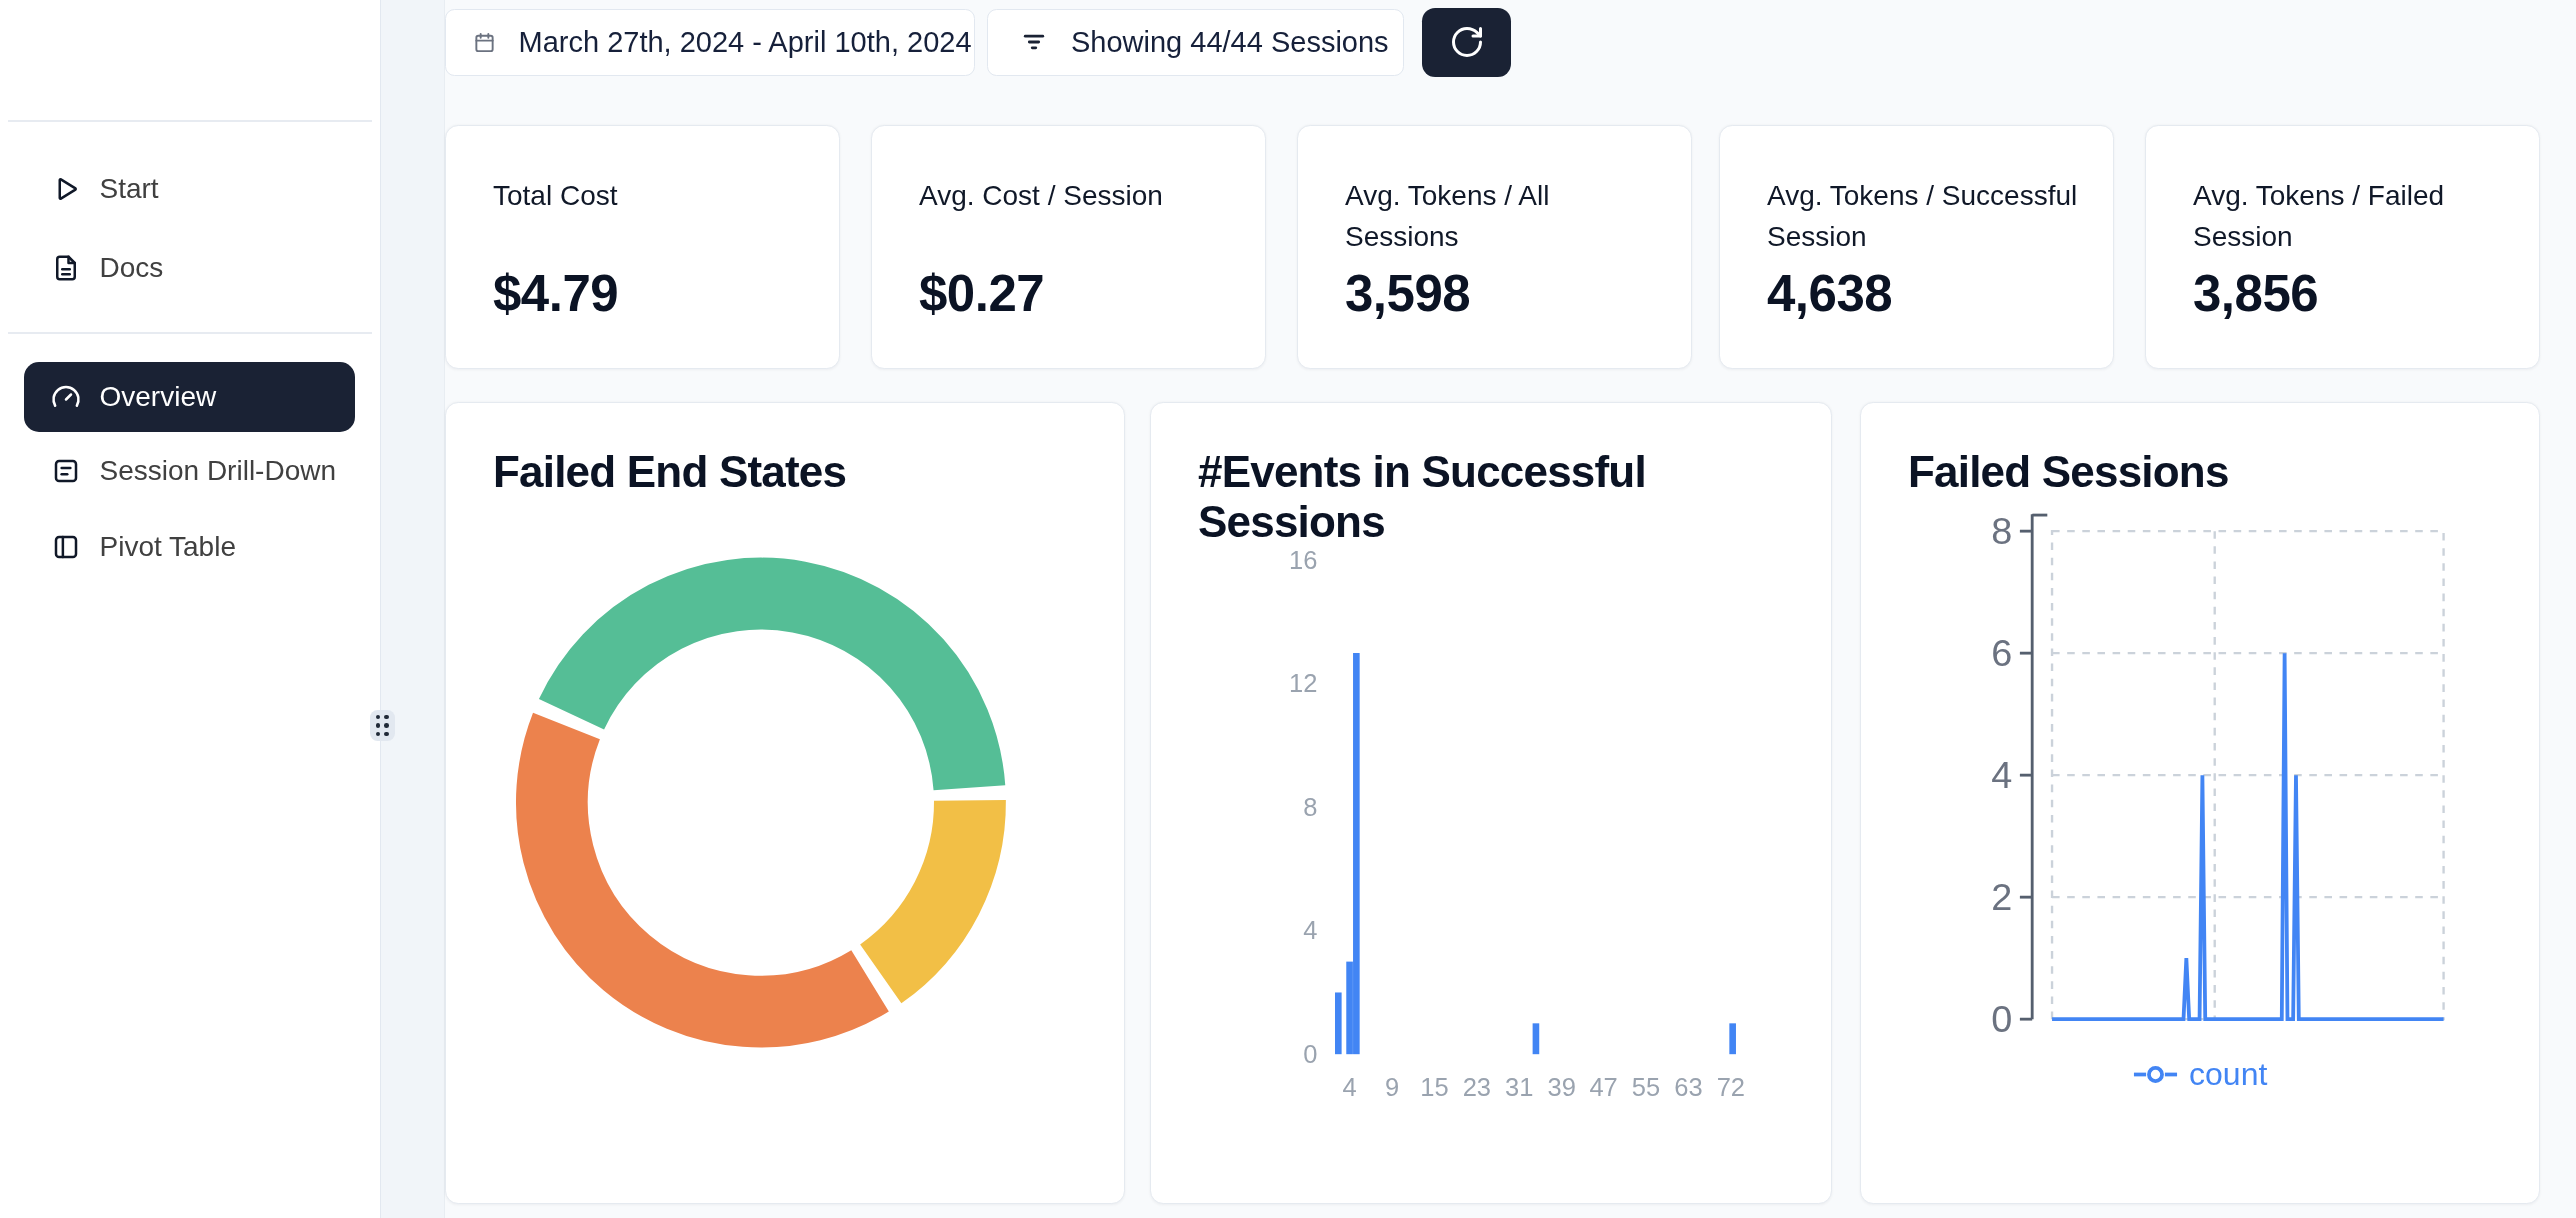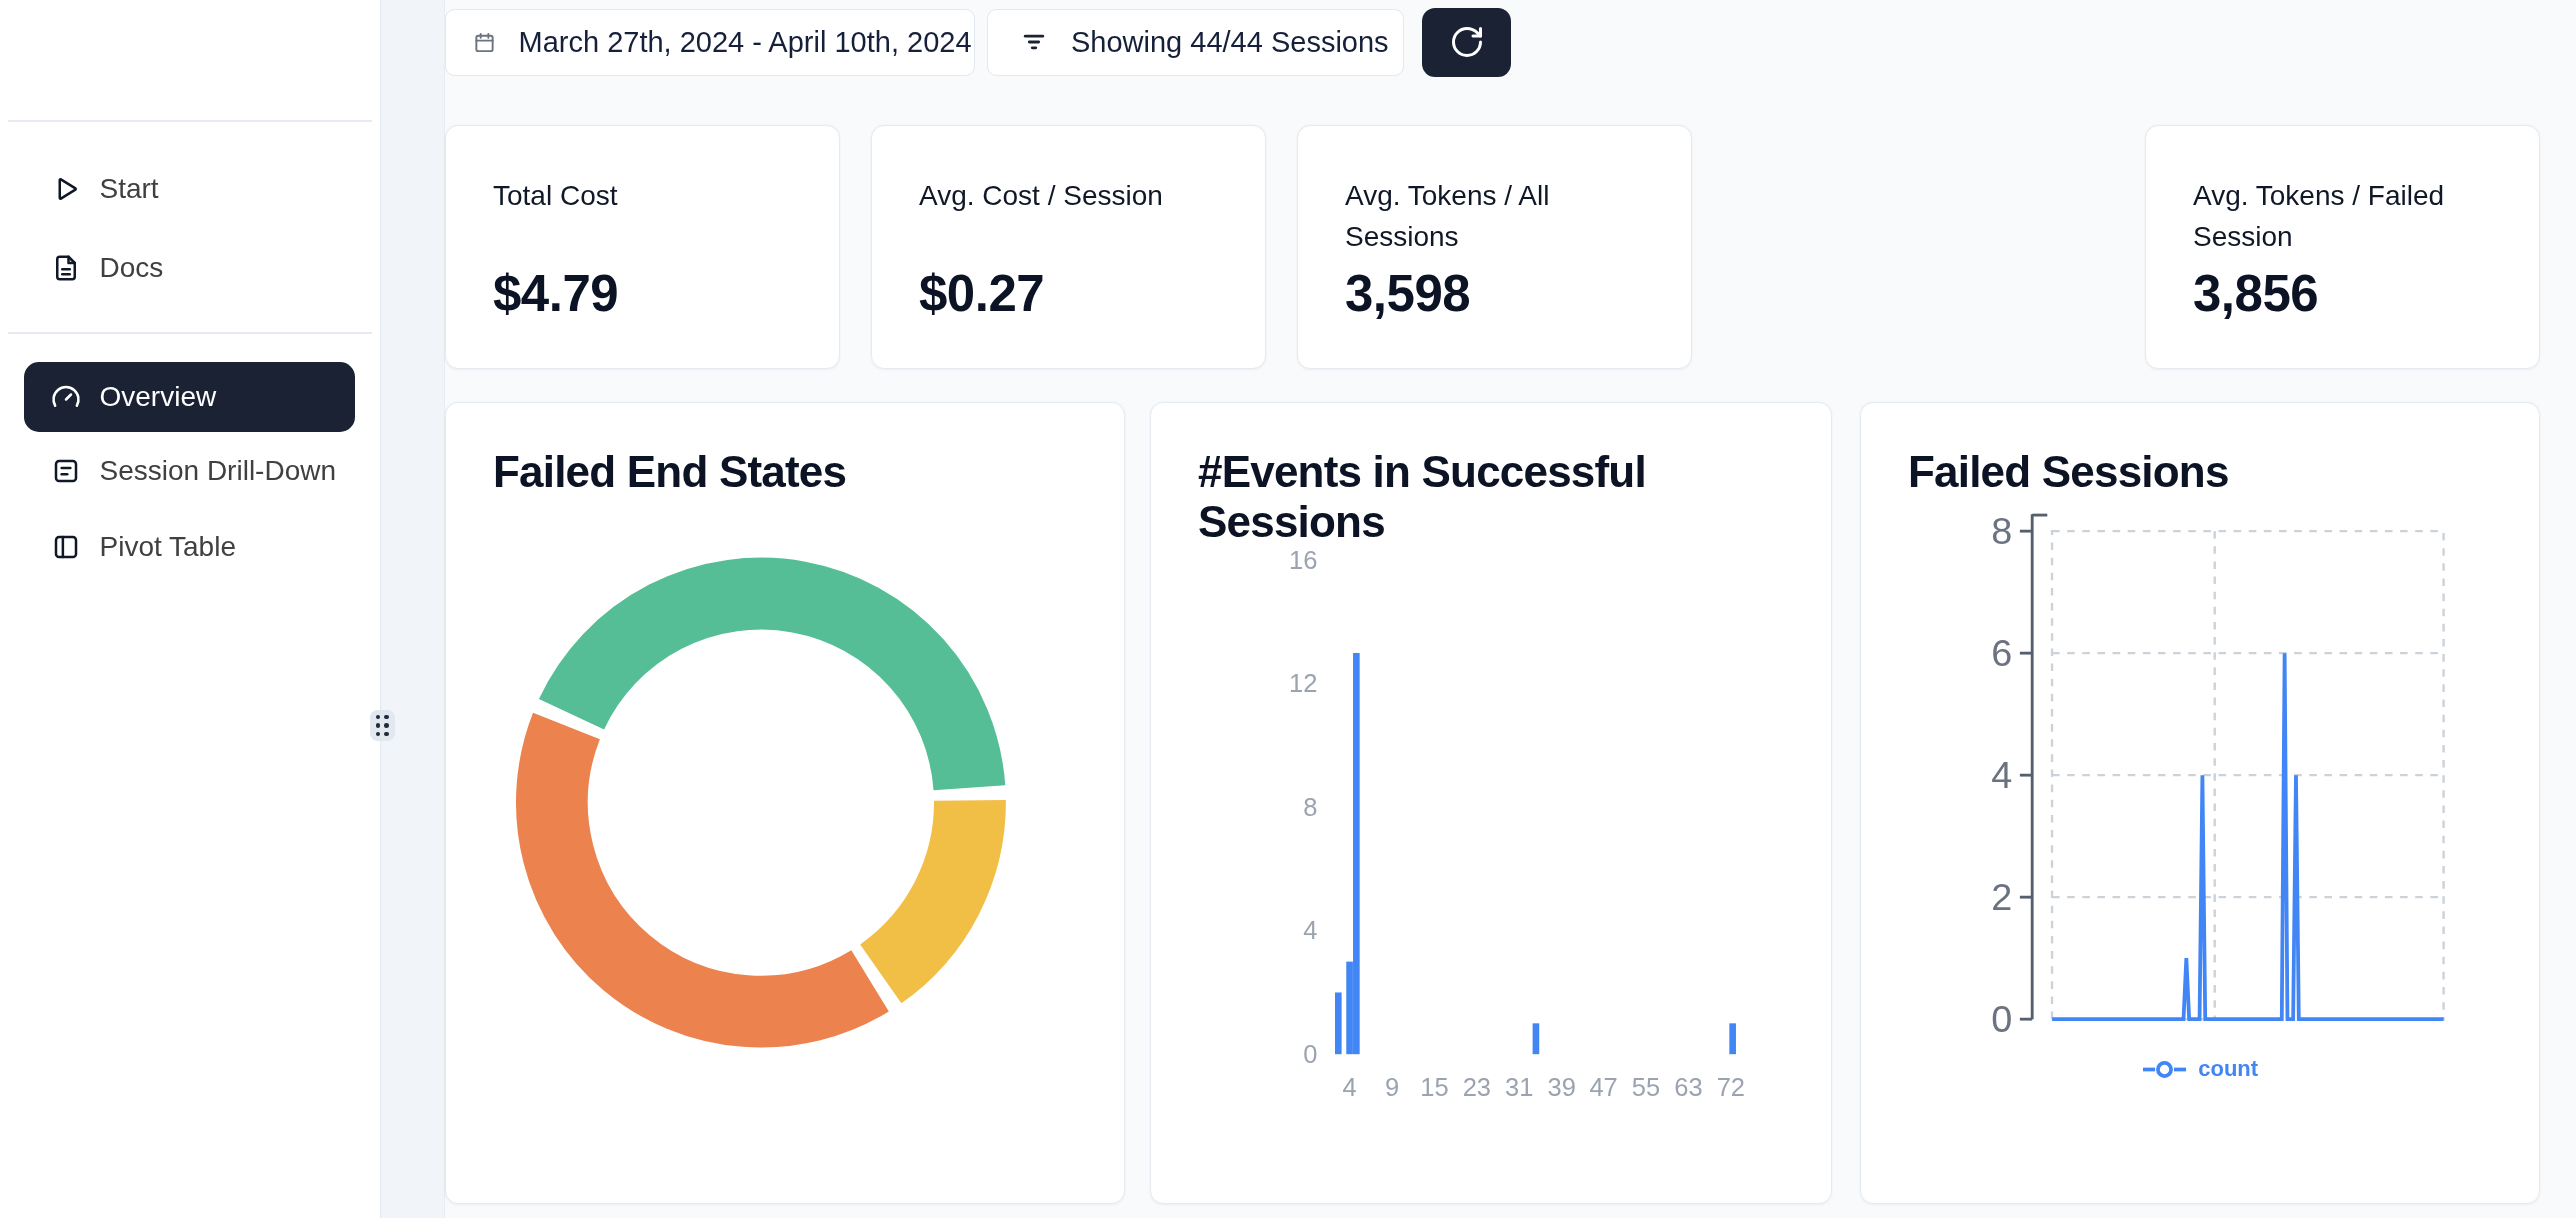--- a/index.html
+++ b/index.html
@@ -36,21 +36,21 @@
   .chart-title{position:absolute;left:47px;top:44px;font-size:44px;line-height:50px;font-weight:700;color:#0b1324;letter-spacing:-0.8px;max-width:558px;}
   .chart-svg{position:absolute;left:0;top:0;}
   svg text{font-family:"Liberation Sans",sans-serif;}
   
   .donut-legend{position:absolute;left:0;right:0;top:657px;display:flex;justify-content:center;align-items:center;gap:34px;}
   .lg-item{display:flex;align-items:center;gap:11.4px;}
   .lg-item .sw{width:29px;height:29px;border-radius:4.7px;display:inline-block;}
   .lg-item .lg-label{font-size:33px;}
   
   .count-legend{position:absolute;left:0;right:0;top:653px;display:flex;justify-content:center;align-items:center;gap:11.4px;color:#4285F4;}
-  .count-legend .lg-label{font-size:22px;font-weight:bold;}
+  .count-legend .lg-label{font-size:32px;}
 </style>
 </head>
 <body>
 
 <div id="app">
 
   <aside class="sidebar">
 
     <div class="side-divider" style="top:120px"></div>
 
@@ -139,20 +139,24 @@
     <div class="metric-label">Total Cost</div>
     <div class="metric-value">$4.79</div>
   </div>
   <div class="card metric-card" style="left:871px">
     <div class="metric-label">Avg. Cost / Session</div>
     <div class="metric-value">$0.27</div>
   </div>
   <div class="card metric-card" style="left:1297px">
     <div class="metric-label">Avg. Tokens / All Sessions</div>
     <div class="metric-value">3,598</div>
+  </div>
+  <div class="card metric-card" style="left:1719px">
+    <div class="metric-label">Avg. Tokens / Successful Session</div>
+    <div class="metric-value">4,638</div>
   </div>
   <div class="card metric-card" style="left:2145px">
     <div class="metric-label">Avg. Tokens / Failed Session</div>
     <div class="metric-value">3,856</div>
   </div>
 
   <div class="card chart-card" style="left:445px;width:680px">
     <div class="chart-title">Failed End States</div>
     <svg id="donut-svg" class="chart-svg" width="680" height="802" viewBox="0 0 719 847">
         <path d="M 132.70597906490036 328.6013641553054 A 221 221 0 0 1 553.4400399012865 406.27776070913484" fill="none" stroke="#55BE96" stroke-width="76"></path>

